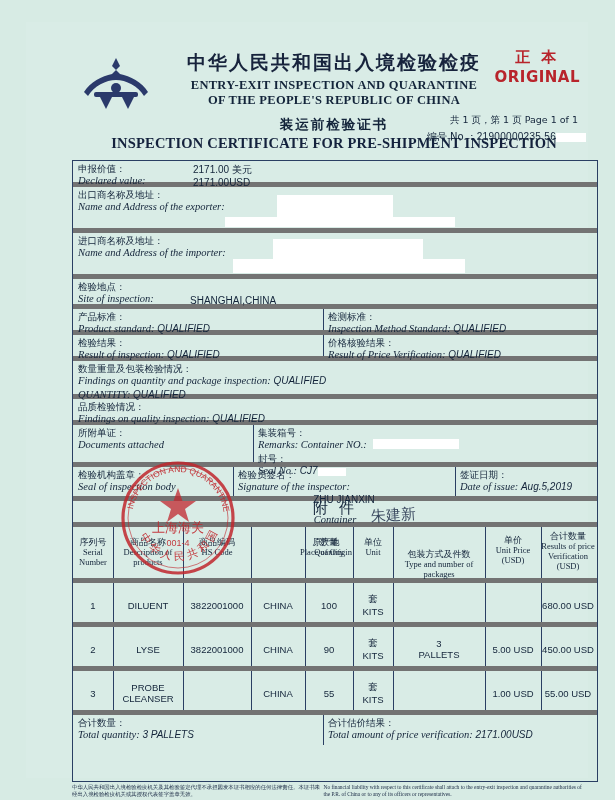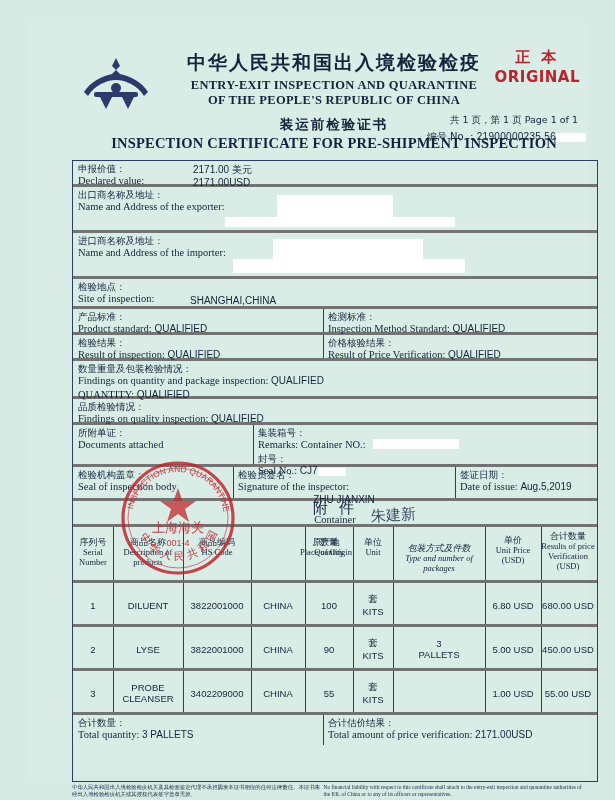--- a/index.html
+++ b/index.html
@@ -75,31 +75,32 @@
     margin-left:45px;
   }
   .certno .num{font-family:"Liberation Sans", sans-serif;letter-spacing:.3px;}
   .redact{
     display:inline-block;background:#ffffff;height:9px;width:30px;
     vertical-align:middle;
   }
   
   .row{
     position:absolute;left:0;right:0;
-    border-bottom:3px solid #737373;
+    border-bottom:5px solid #737373;
     box-sizing:border-box;
   }
   .cnlab{
     font-family:"DejaVu Sans", sans-serif;
     font-size:9.5px;
     line-height:12px;
   }
   .enlab{
     font-size:10.5px;
     line-height:12px;
+    font-style:italic;
   }
   .val{
     font-family:"Liberation Sans", sans-serif;
     font-size:10px;
   }
   .cell{position:absolute;box-sizing:border-box;padding:2px 5px;}
   .vsep{position:absolute;top:0;bottom:0;width:0;border-left:1px solid #2a3f63;}
   .whitebox{position:absolute;background:#ffffff;}
   .th{
     position:absolute;text-align:center;box-sizing:border-box;
@@ -347,21 +348,21 @@
           <div class="en">Place of Origin</div>
         </div>
         <div class="th" style="left:232px;width:48px;top:10px;">
           <div class="cn">数量</div>
           <div class="en">Quantity</div>
         </div>
         <div class="th" style="left:280px;width:40px;top:10px;">
           <div class="cn">单位</div>
           <div class="en">Unit</div>
         </div>
-        <div class="th" style="left:320px;width:92px;top:16px;font-style:italic;">
+        <div class="th" style="left:320px;width:92px;top:22px;">
           <div class="cn">包装方式及件数</div>
           <div class="en">Type and number of packages</div>
         </div>
         <div class="th" style="left:412px;width:56px;top:8px;">
           <div class="cn">单价</div>
           <div class="en">Unit Price (USD)</div>
         </div>
         <div class="th" style="left:468px;width:54px;top:4px;">
           <div class="cn">合计数量</div>
           <div class="en">Results of price Verification (USD)</div>
@@ -379,21 +380,20 @@
         <div class="vsep" style="left:468px;"></div>
         <div class="td" style="left:0;width:40px;height:44px;">1</div>
         <div class="td" style="left:40px;width:70px;height:44px;">DILUENT</div>
         <div class="td" style="left:110px;width:68px;height:44px;">3822001000</div>
         <div class="td" style="left:178px;width:54px;height:44px;">CHINA</div>
         <div class="td" style="left:232px;width:48px;height:44px;">100</div>
         <div class="td" style="left:280px;width:40px;height:44px;flex-direction:column;">
           <span class="cn">套</span>
           <span>KITS</span>
         </div>
-        <div class="td" style="left:412px;width:56px;height:44px;">6.80 USD</div>
         <div class="td" style="left:468px;width:54px;height:44px;">680.00 USD</div>
       </div>
 
       <div class="row" style="top:466px;height:44px;">
         <div class="vsep" style="left:40px;"></div>
         <div class="vsep" style="left:110px;"></div>
         <div class="vsep" style="left:178px;"></div>
         <div class="vsep" style="left:232px;"></div>
         <div class="vsep" style="left:280px;"></div>
         <div class="vsep" style="left:320px;"></div>
@@ -416,21 +416,20 @@
         <div class="vsep" style="left:40px;"></div>
         <div class="vsep" style="left:110px;"></div>
         <div class="vsep" style="left:178px;"></div>
         <div class="vsep" style="left:232px;"></div>
         <div class="vsep" style="left:280px;"></div>
         <div class="vsep" style="left:320px;"></div>
         <div class="vsep" style="left:412px;"></div>
         <div class="vsep" style="left:468px;"></div>
         <div class="td" style="left:0;width:40px;height:44px;">3</div>
         <div class="td" style="left:40px;width:70px;height:44px;line-height:11px;">PROBE CLEANSER</div>
-        <div class="td" style="left:110px;width:68px;height:44px;">3402209000</div>
         <div class="td" style="left:178px;width:54px;height:44px;">CHINA</div>
         <div class="td" style="left:232px;width:48px;height:44px;">55</div>
         <div class="td" style="left:280px;width:40px;height:44px;flex-direction:column;">
           <span class="cn">套</span>
           <span>KITS</span>
         </div>
         <div class="td" style="left:412px;width:56px;height:44px;">1.00 USD</div>
         <div class="td" style="left:468px;width:54px;height:44px;">55.00 USD</div>
       </div>
 

